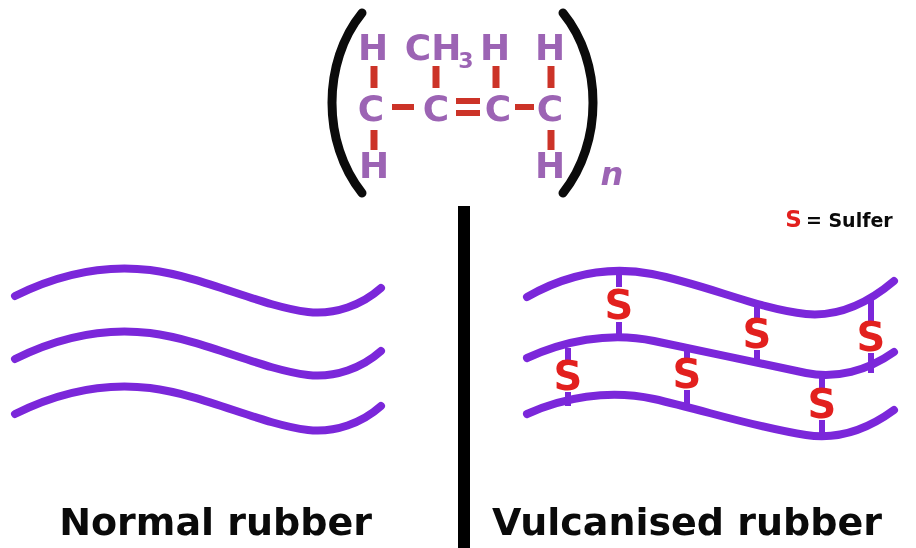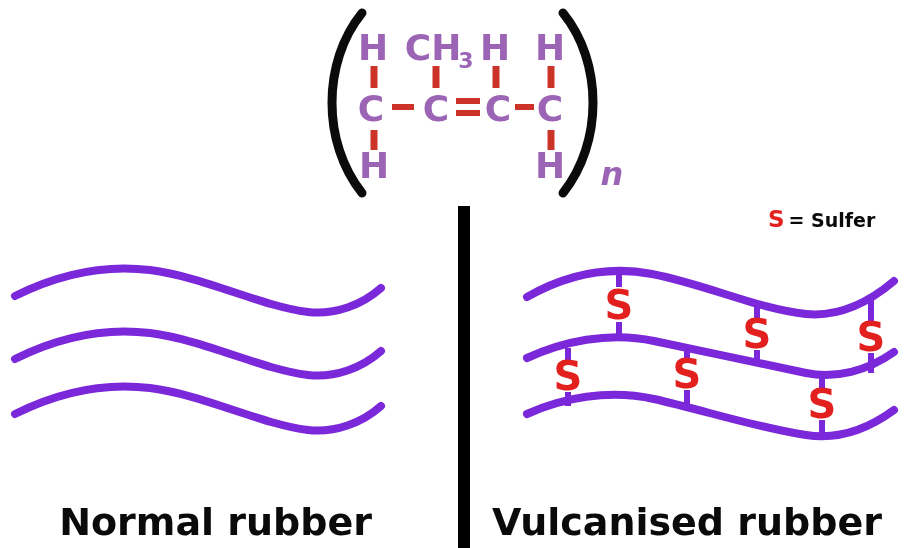--- a/index.html
+++ b/index.html
@@ -27,21 +27,21 @@
   
   .section-label{
     position:absolute;top:500px;
     font-weight:bold;font-size:38px;color:#0a0a0a;
     text-align:right;white-space:nowrap;
   }
   #label-normal{left:30px;width:342px;}
   #label-vulcanised{left:492px;width:390px;}
   #legend{
     position:absolute;left:768px;top:206px;width:142px;
-    text-align:left;white-space:nowrap;
+    text-align:center;white-space:nowrap;
   }
   #legend .legend-symbol{color:#e2201e;font-weight:bold;font-size:23px;}
   #legend .legend-text{color:#0a0a0a;font-weight:bold;font-size:19px;margin-left:4px;}
 </style>
 </head>
 <body>
 
 <div id="canvas">
 
   <svg id="diagram-svg" width="916" height="548" viewBox="0 0 916 548">

